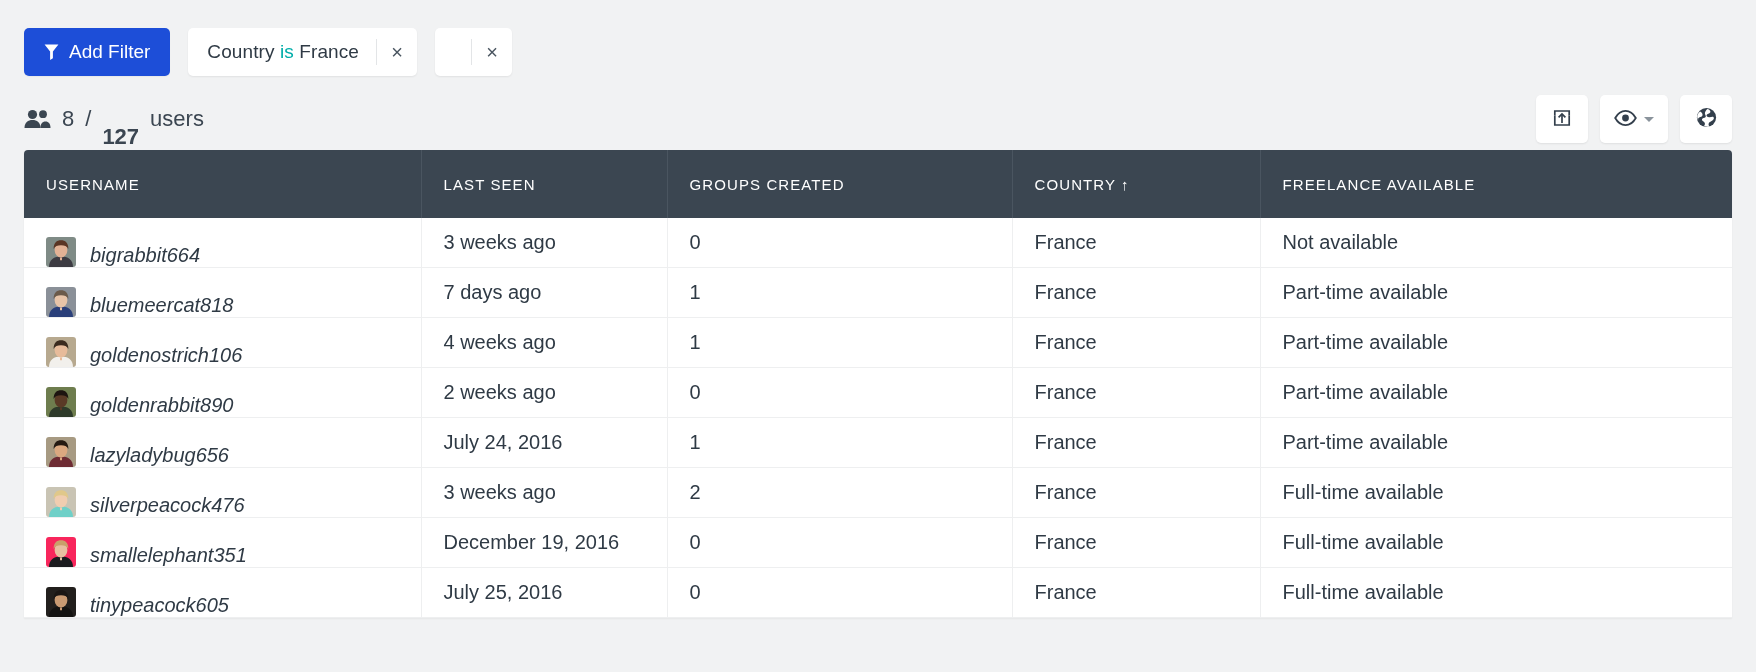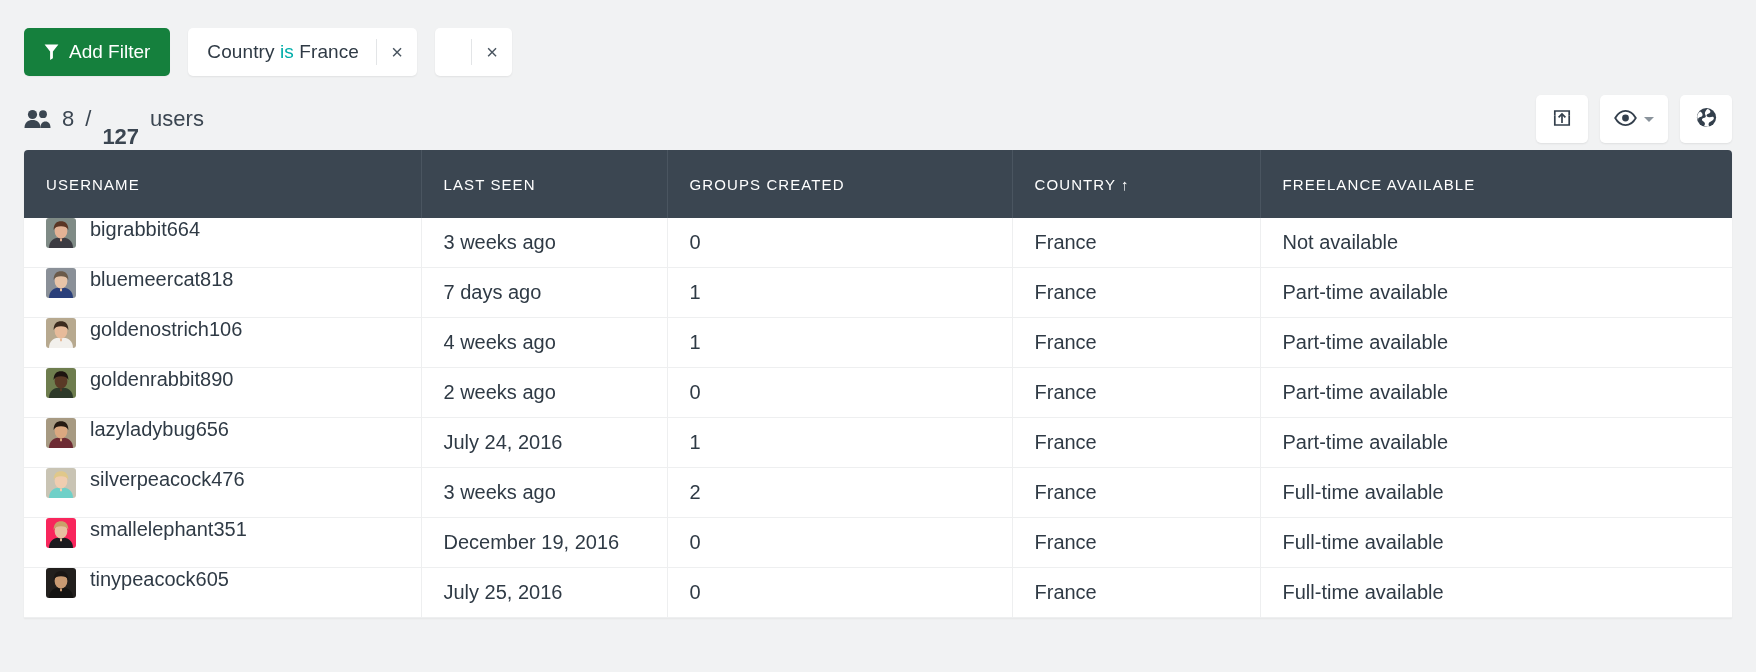--- a/index.html
+++ b/index.html
@@ -21,21 +21,21 @@
     align-items: center;
     gap: 18px;
     padding: 26px 0 0 24px;
     height: 52px;
     box-sizing: content-box;
   }
   .add-filter-btn {
     display: flex;
     align-items: center;
     gap: 10px;
-    background: #15803d;
+    background: #1d4ed8;
     color: #ffffff;
     border: none;
     border-radius: 5px;
     height: 48px;
     padding: 0 20px;
     font-size: 19px;
     font-family: "Liberation Sans", sans-serif;
     cursor: pointer;
     box-shadow: 0 1px 1px rgba(0,0,0,0.04);
   }
@@ -157,21 +157,21 @@
     padding: 0 0 0 22px;
     height: 49px;
     border-bottom: 1px solid #eeeff0;
     border-right: 1px solid #eeeff0;
     box-sizing: border-box;
     vertical-align: middle;
     white-space: nowrap;
   }
   table.users-table tbody td:last-child { border-right: none; }
 
-  .username-cell { display: flex; align-items: flex-start; gap: 14px; height: 49px; }
+  .username-cell { display: flex; align-items: flex-end; gap: 14px; height: 49px; font-style: italic; }
   .avatar {
     width: 30px; height: 30px;
     border-radius: 3px;
     flex: none;
     overflow: hidden;
     position: relative;
   }
   .avatar svg { display: block; }
 
   

